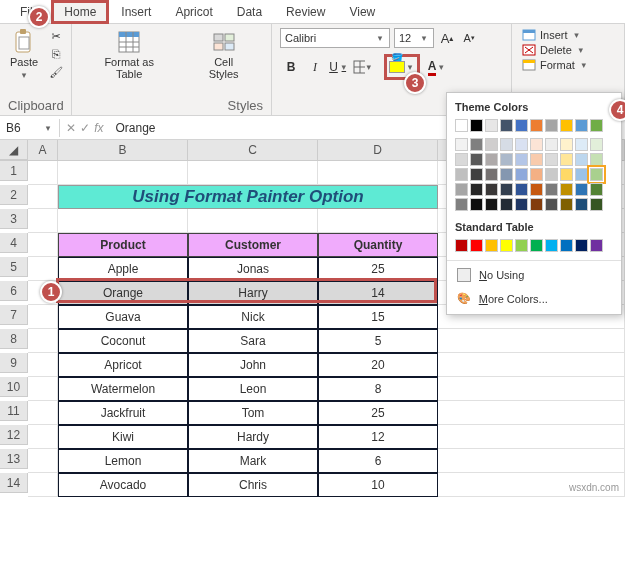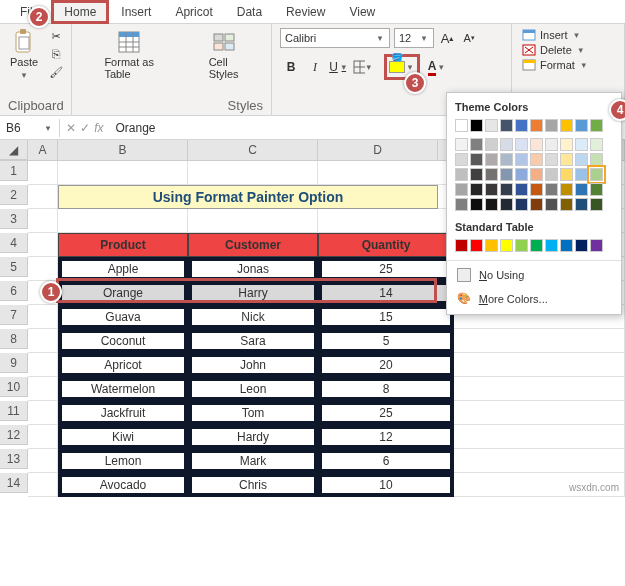--- a/index.html
+++ b/index.html
@@ -12,21 +12,21 @@
   .tab.highlight { border: 3px solid #c0504d; padding: 2px 10px; }
   
   
   .ribbon { display: flex; background: #f3f2f1; border-bottom: 1px solid #d4d4d4; height: 92px; position: relative; }
   .group { border-right: 1px solid #d4d4d4; padding: 4px 8px 2px 8px; display: flex; flex-direction: column; justify-content: space-between; }
   .group-label { text-align: right; font-size: 13px; color: #666; margin-top: 2px; }
   .group-body { display: flex; align-items: flex-start; gap: 6px; flex: 1; }
   
   .big-btn { display: flex; flex-direction: column; align-items: center; gap: 2px; padding: 2px; cursor: pointer; }
   .big-btn .ico { width: 24px; height: 24px; display: flex; align-items: center; justify-content: center; }
-  .big-btn .lbl { font-size: 11px; text-align: left; line-height: 1.1; }
+  .big-btn .lbl { font-size: 11px; text-align: center; line-height: 1.1; }
   .small-stack { display: flex; flex-direction: column; gap: 2px; }
   .sm { width: 20px; height: 16px; display: flex; align-items: center; justify-content: center; cursor: pointer; font-size: 11px; }
   
   .font-row1 { display: flex; gap: 4px; align-items: center; margin-bottom: 6px; }
   .font-name { width: 110px; height: 20px; border: 1px solid #ababab; background: #fff; padding: 1px 4px; font-size: 11px; display: flex; align-items: center; justify-content: space-between; }
   .font-size { width: 40px; height: 20px; border: 1px solid #ababab; background: #fff; padding: 1px 4px; font-size: 11px; display: flex; align-items: center; justify-content: space-between; }
   .aa-btn { width: 18px; height: 18px; display: flex; align-items: center; justify-content: center; cursor: pointer; }
   .font-row2 { display: flex; gap: 2px; align-items: center; }
   .font-btn { width: 22px; height: 22px; display: flex; align-items: center; justify-content: center; cursor: pointer; border: 1px solid transparent; }
   .font-btn.b { font-weight: bold; }
@@ -52,25 +52,25 @@
   .fx-input { flex: 1; padding: 2px 6px; }
   
   
   .grid { position: relative; }
   .col-headers { display: flex; background: #e6e6e6; border-bottom: 1px solid #ccc; }
   .rowh { width: 28px; background: #e6e6e6; border-right: 1px solid #ccc; border-bottom: 1px solid #ccc; height: 20px; display: flex; align-items: center; justify-content: center; color: #555; }
   .colh { height: 20px; border-right: 1px solid #ccc; display: flex; align-items: center; justify-content: center; color: #555; }
   .colA { width: 30px; } .colB { width: 130px; } .colC { width: 130px; } .colD { width: 120px; } .colRest { flex: 1; }
   .row { display: flex; }
   .cell { border-right: 1px solid #e0e0e0; border-bottom: 1px solid #e0e0e0; height: 24px; display: flex; align-items: center; justify-content: center; background: #fff; }
-  .cellA { width: 30px; } .cellB { width: 130px; } .cellC { width: 130px; } .cellD { width: 136px; } .cellRest { flex: 1; }
-  
-  .title-cell { background: #fef9c3; color: #1f4e79; font-weight: bold; font-size: 14px; border: 1px solid #999 !important; }
-  .header-cell { background: #ef4444; font-weight: bold; border: 1px solid #444; }
-  .data-cell { border: 4px solid #0f172a; }
+  .cellA { width: 30px; } .cellB { width: 130px; } .cellC { width: 130px; } .cellD { width: 120px; } .cellRest { flex: 1; }
+  
+  .title-cell { background: #5eead4; color: #1f4e79; font-weight: bold; font-style: italic; font-size: 17px; border: 1px solid #999 !important; }
+  .header-cell { background: #f0abfc; font-weight: bold; border: 1px solid #444; }
+  .data-cell { border: 1px solid #0f172a; }
   .sel-row .data-cell { background: #d9d9d9; }
   .sel-frame { position: absolute; border: 3px solid #c0504d; pointer-events: none; }
   
   
   .color-popup { position: absolute; top: 92px; left: 446px; width: 176px; background: #fff; border: 1px solid #c6c6c6; box-shadow: 2px 2px 8px rgba(0,0,0,.25); z-index: 100; padding: 4px 0; }
   .cp-title { font-weight: bold; padding: 4px 8px; font-size: 11px; }
   .swatch-grid { display: flex; flex-wrap: wrap; gap: 2px; padding: 2px 8px 6px 8px; }
   .sw { width: 13px; height: 13px; border: 1px solid #ccc; cursor: pointer; }
   .sw.sel { outline: 2px solid #f5a623; outline-offset: 1px; }
   .cp-sep { border-bottom: 1px solid #e0e0e0; margin: 2px 0; }

